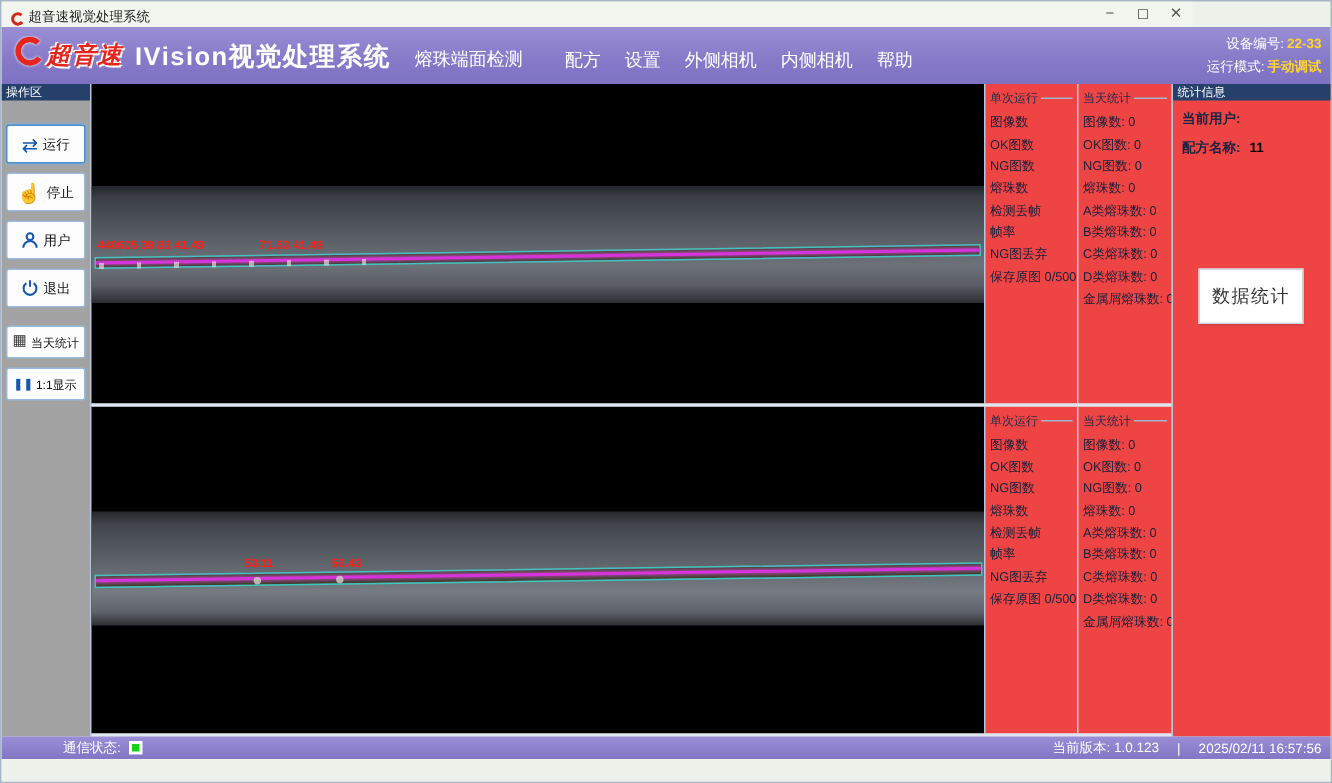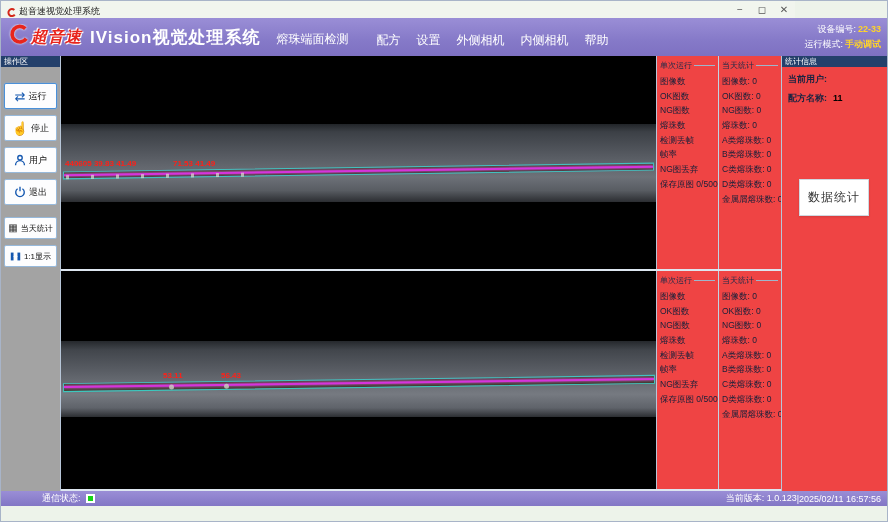--- a/index.html
+++ b/index.html
@@ -83,21 +83,21 @@
 
   .divider-h { position:absolute; left:60px; top:268px; width:720px; height:2px; background:#dde6f0; }
   .divider-b { position:absolute; left:60px; top:488px; width:720px; height:2px; background:#dde6f0; }
 
   
   .statusbar { position:absolute; left:0; top:490px; width:888px; height:15px;
     background:linear-gradient(180deg,#9a8ed6,#8276c5); color:#fff; font-size:9px; display:flex; align-items:center;padding-left:36px; }
   .sb-left { display:flex; align-items:center; padding-left:5px; gap:5px; }
   .led { width:9px; height:9px; background:#fff; display:inline-flex; align-items:center; justify-content:center; }
   .led i { width:5px; height:5px; background:#17d417; display:block; }
-  .sb-right { margin-left:auto; margin-right:8px; display:flex; align-items:center; }
+  .sb-right { margin-left:auto; margin-right:8px; display:flex; gap:12px; align-items:center; }
   .filler { position:absolute; left:0; top:505px; width:888px; height:17px; background:#edf3ea; }
 </style>
 </head>
 <body>
 
 <div class="app">
 
   <div class="titlebar">
     <span class="tb-logo">
       <svg width="10" height="10" viewBox="0 0 12 12">

